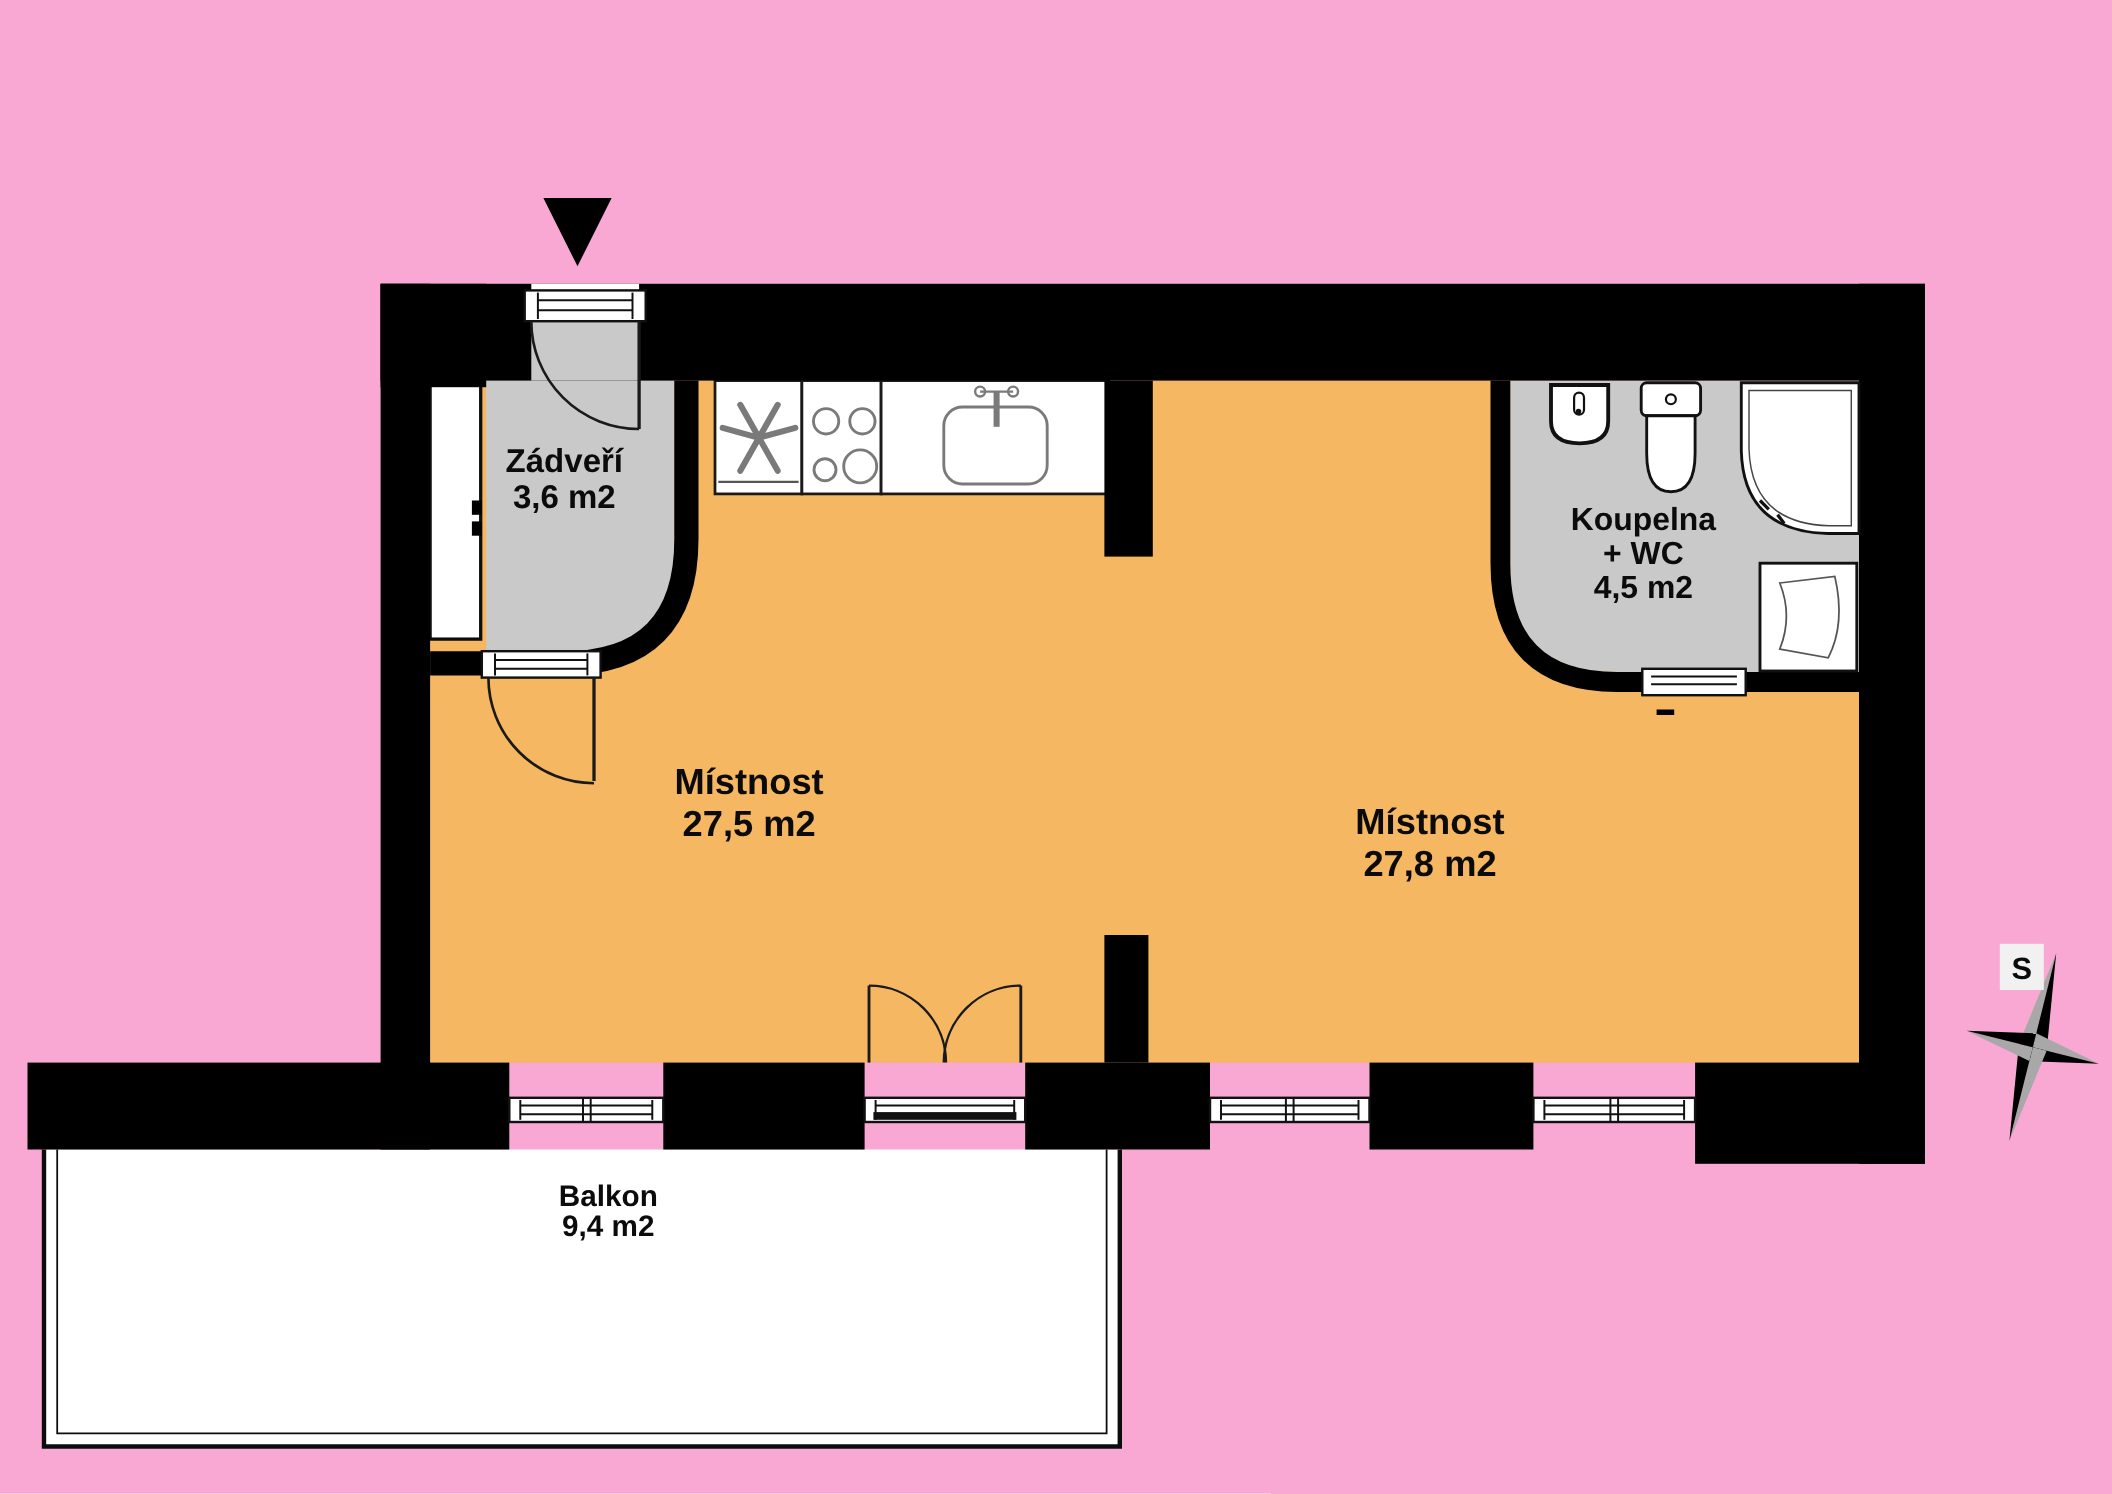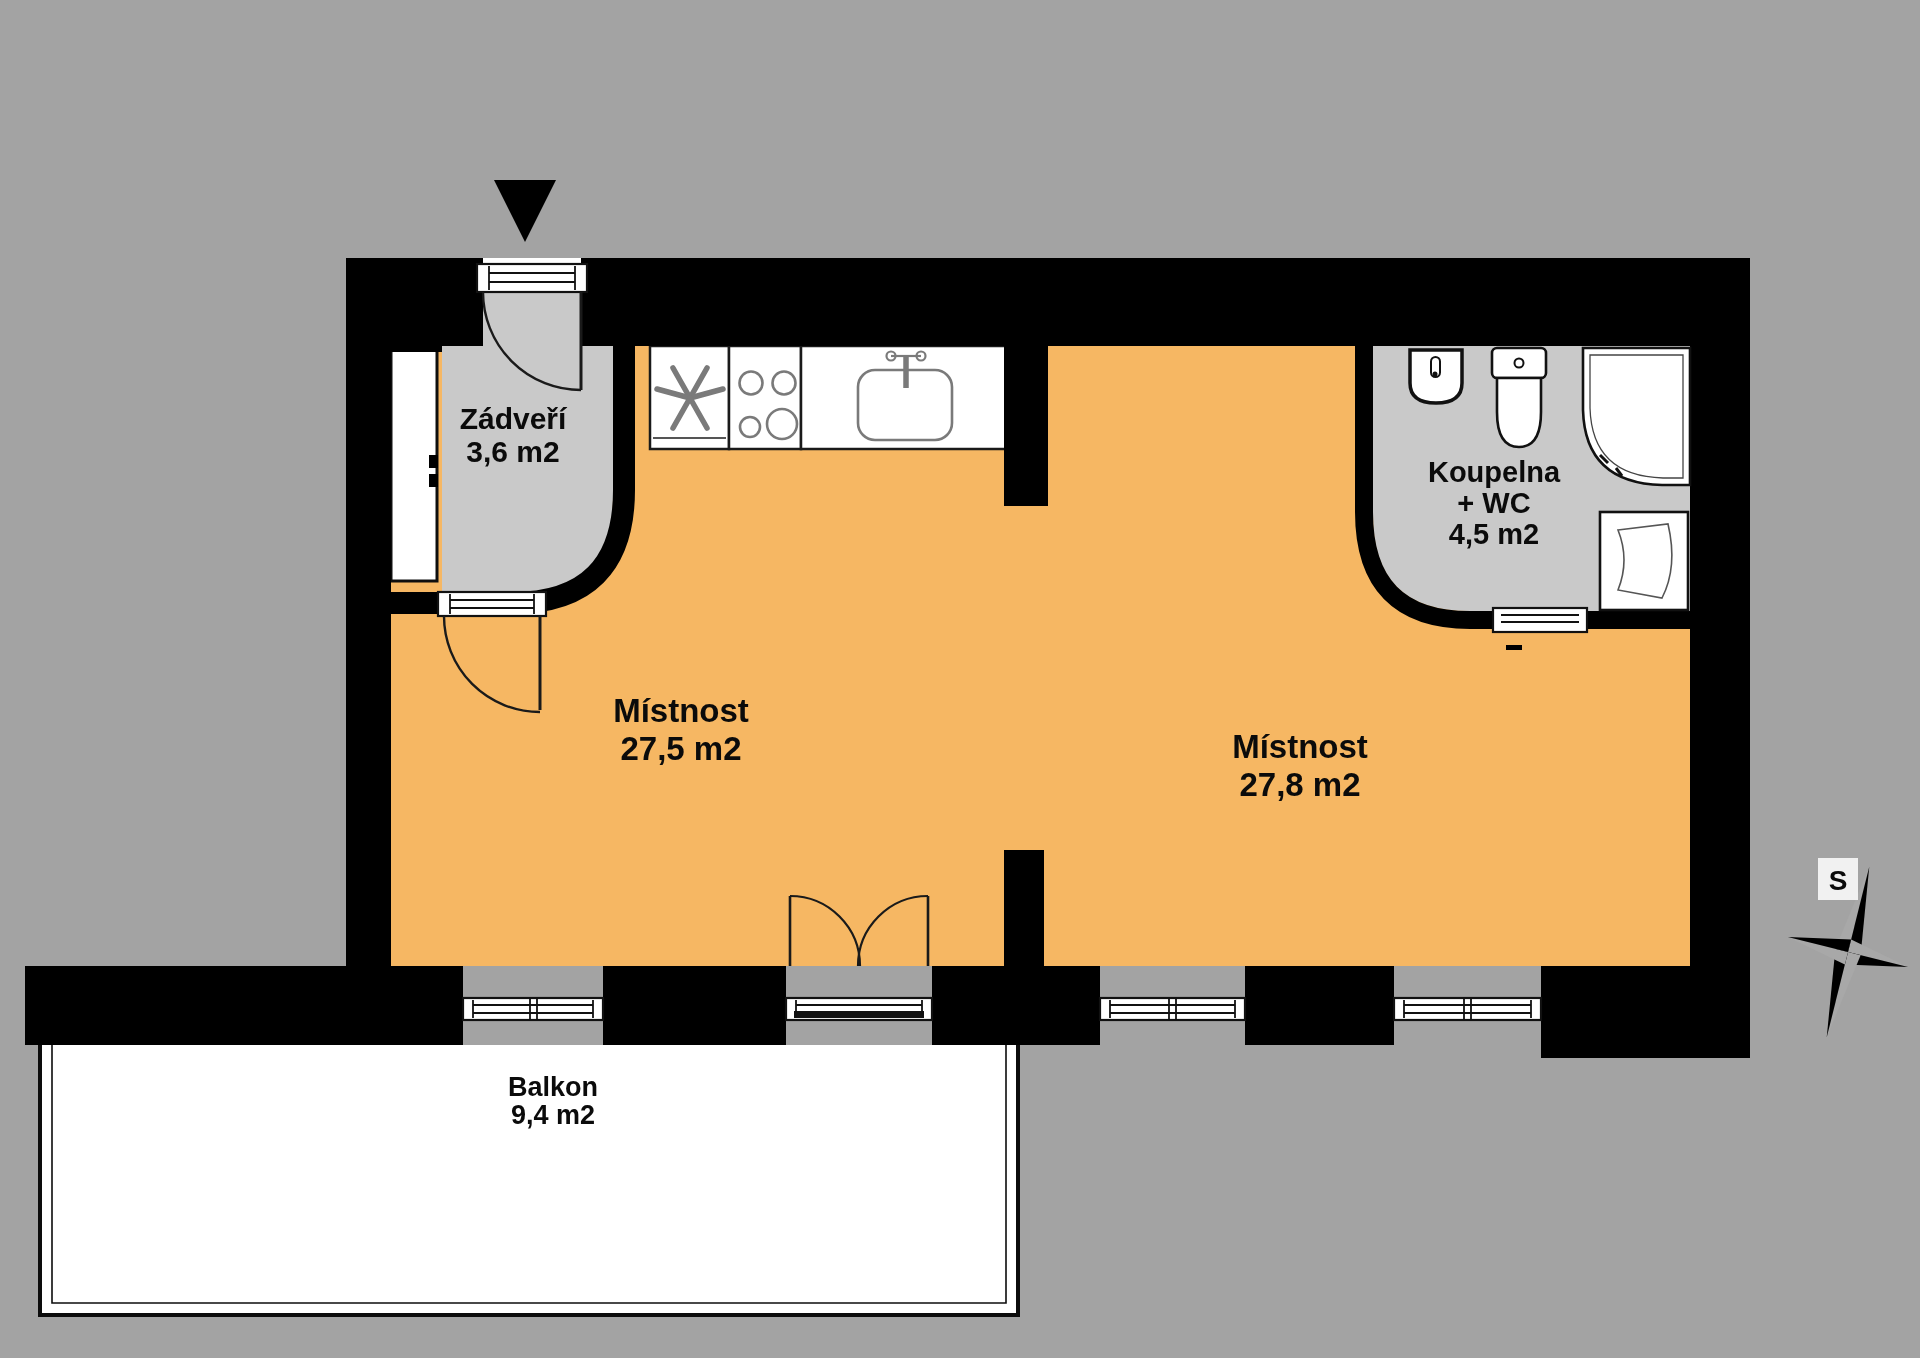--- a/index.html
+++ b/index.html
@@ -1,16 +1,16 @@
 <!DOCTYPE html>
 <html><head>
 <meta charset="utf-8">
 <style>
   html,body{margin:0;padding:0;background:#ffffff;}
-  .stage{width:1920px;height:1358px;position:relative;background:#a3a3a3;overflow:hidden;}
+  .stage{width:1920px;height:1358px;position:relative;background:#f9a8d4;overflow:hidden;}
   svg{display:block;}
   .room-label{font-family:"Liberation Sans",sans-serif;font-weight:bold;fill:#0b0b0b;text-anchor:middle;}
   .lbl-big{font-size:33px;}
   .lbl-med{font-size:30px;}
   .lbl-bath{font-size:29px;}
   .lbl-balc{font-size:27px;}
   .lbl-compass{font-size:28px;}
   .unit{fill:#ffffff;stroke:#1a1a1a;stroke-width:2.5px;}
   .glyph{stroke:#7a7a7a;fill:none;}
   .fix{fill:#ffffff;stroke:#111111;}

